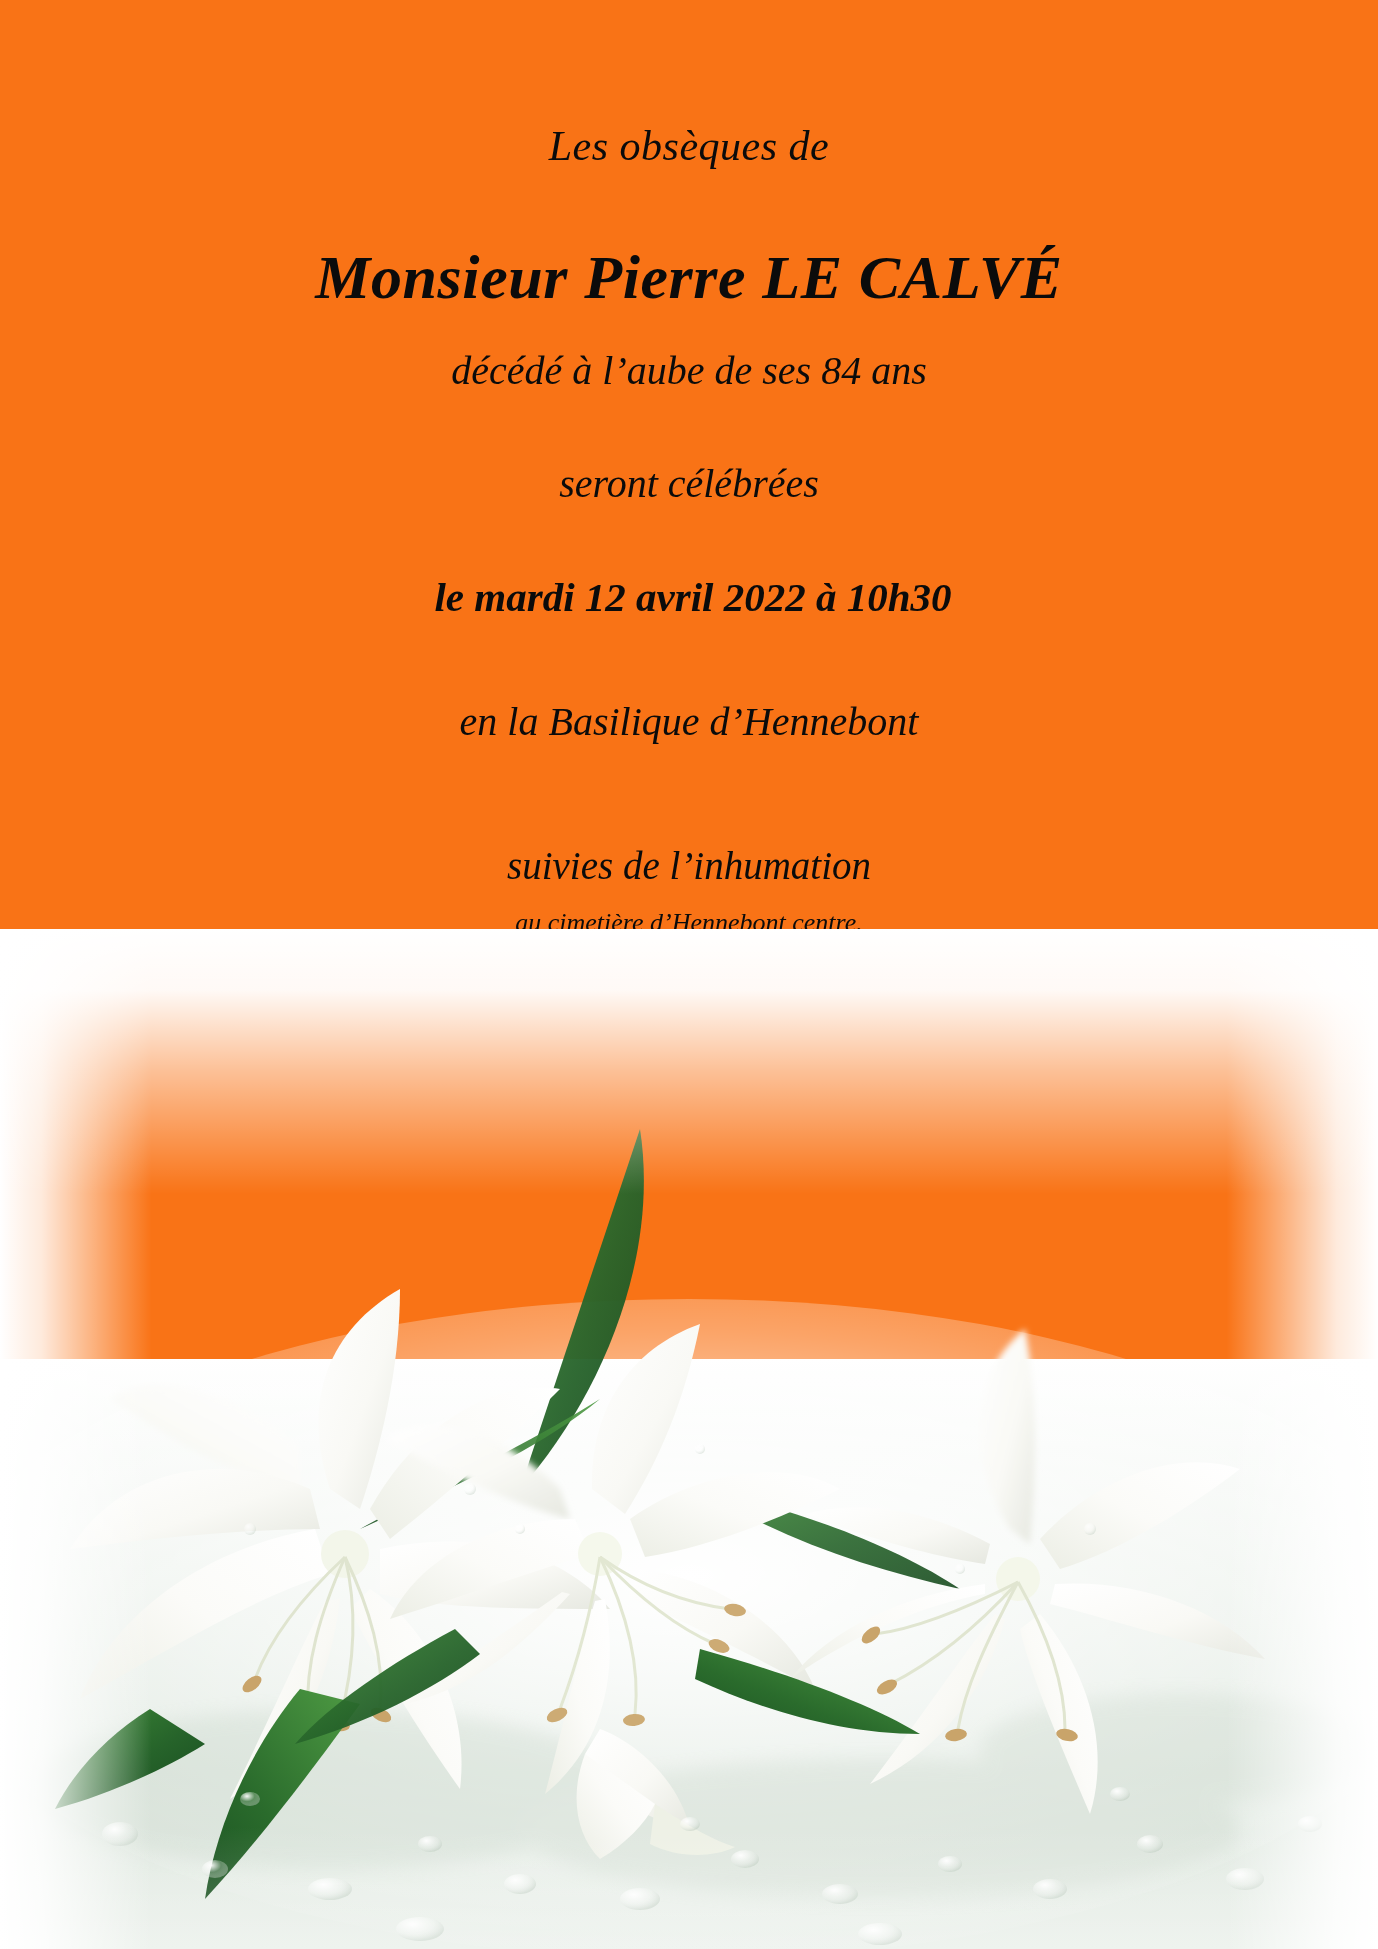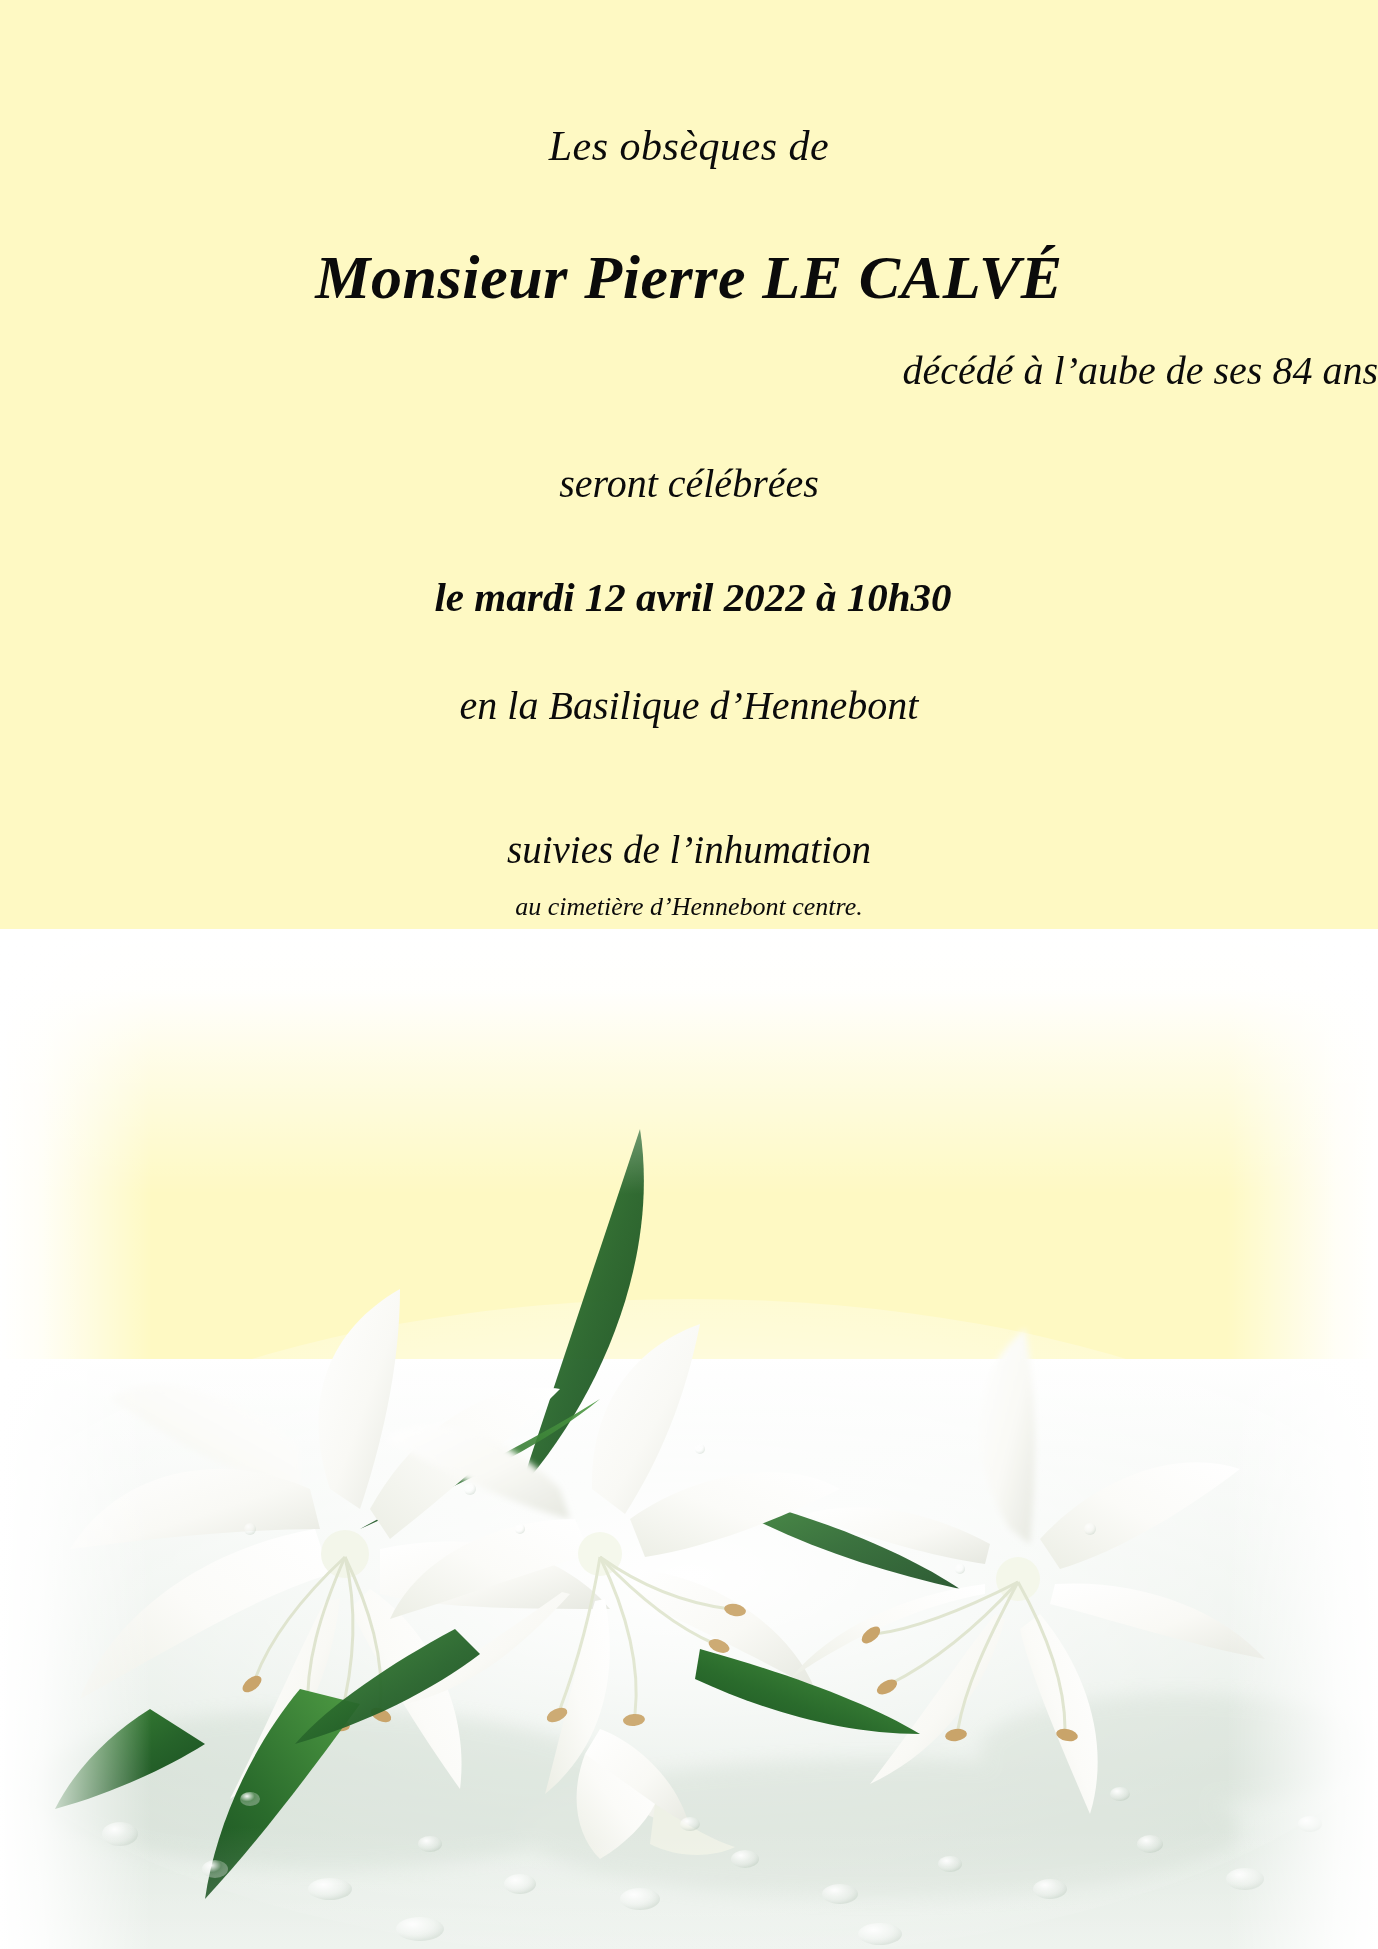--- a/index.html
+++ b/index.html
@@ -13,43 +13,43 @@
     height: 1949px;
     position: relative;
     overflow: hidden;
     font-family: "Liberation Serif", serif;
     color: #111111;
   }
 
   .page {
     position: absolute;
     inset: 0;
-    background: #fef9c3;
+    background: #f97316;
   }
 
   
   .notice {
     position: absolute;
     top: 120px;
     left: 0;
     width: 100%;
     text-align: center;
     font-family: "Liberation Serif", serif;
     font-style: italic;
     color: #0b0b0b;
   }
   .line {
     line-height: 1.28;
     white-space: pre-wrap;
   }
   .l-intro   { font-size: 42px; margin-bottom: 64px; letter-spacing: 0.5px; }
   .l-name    { font-size: 62px; font-weight: 700; margin-bottom: 28px; letter-spacing: 0.6px; }
-  .l-age     { font-size: 40px; margin-bottom: 62px; text-align: right; }
+  .l-age     { font-size: 40px; margin-bottom: 62px; }
   .l-celeb   { font-size: 40px; margin-bottom: 62px; }
-  .l-when    { font-size: 41px; font-weight: 700; margin-bottom: 56px; padding-left: 8px; }
+  .l-when    { font-size: 41px; font-weight: 700; margin-bottom: 72px; padding-left: 8px; }
   .l-where   { font-size: 40px; margin-bottom: 94px; }
   .l-after1  { font-size: 39px; margin-bottom: 15px; }
   .l-after2  { font-size: 26px; font-style: italic; }
 
   
   .photo {
     position: absolute;
     left: 0;
     bottom: 0;
     width: 1378px;

